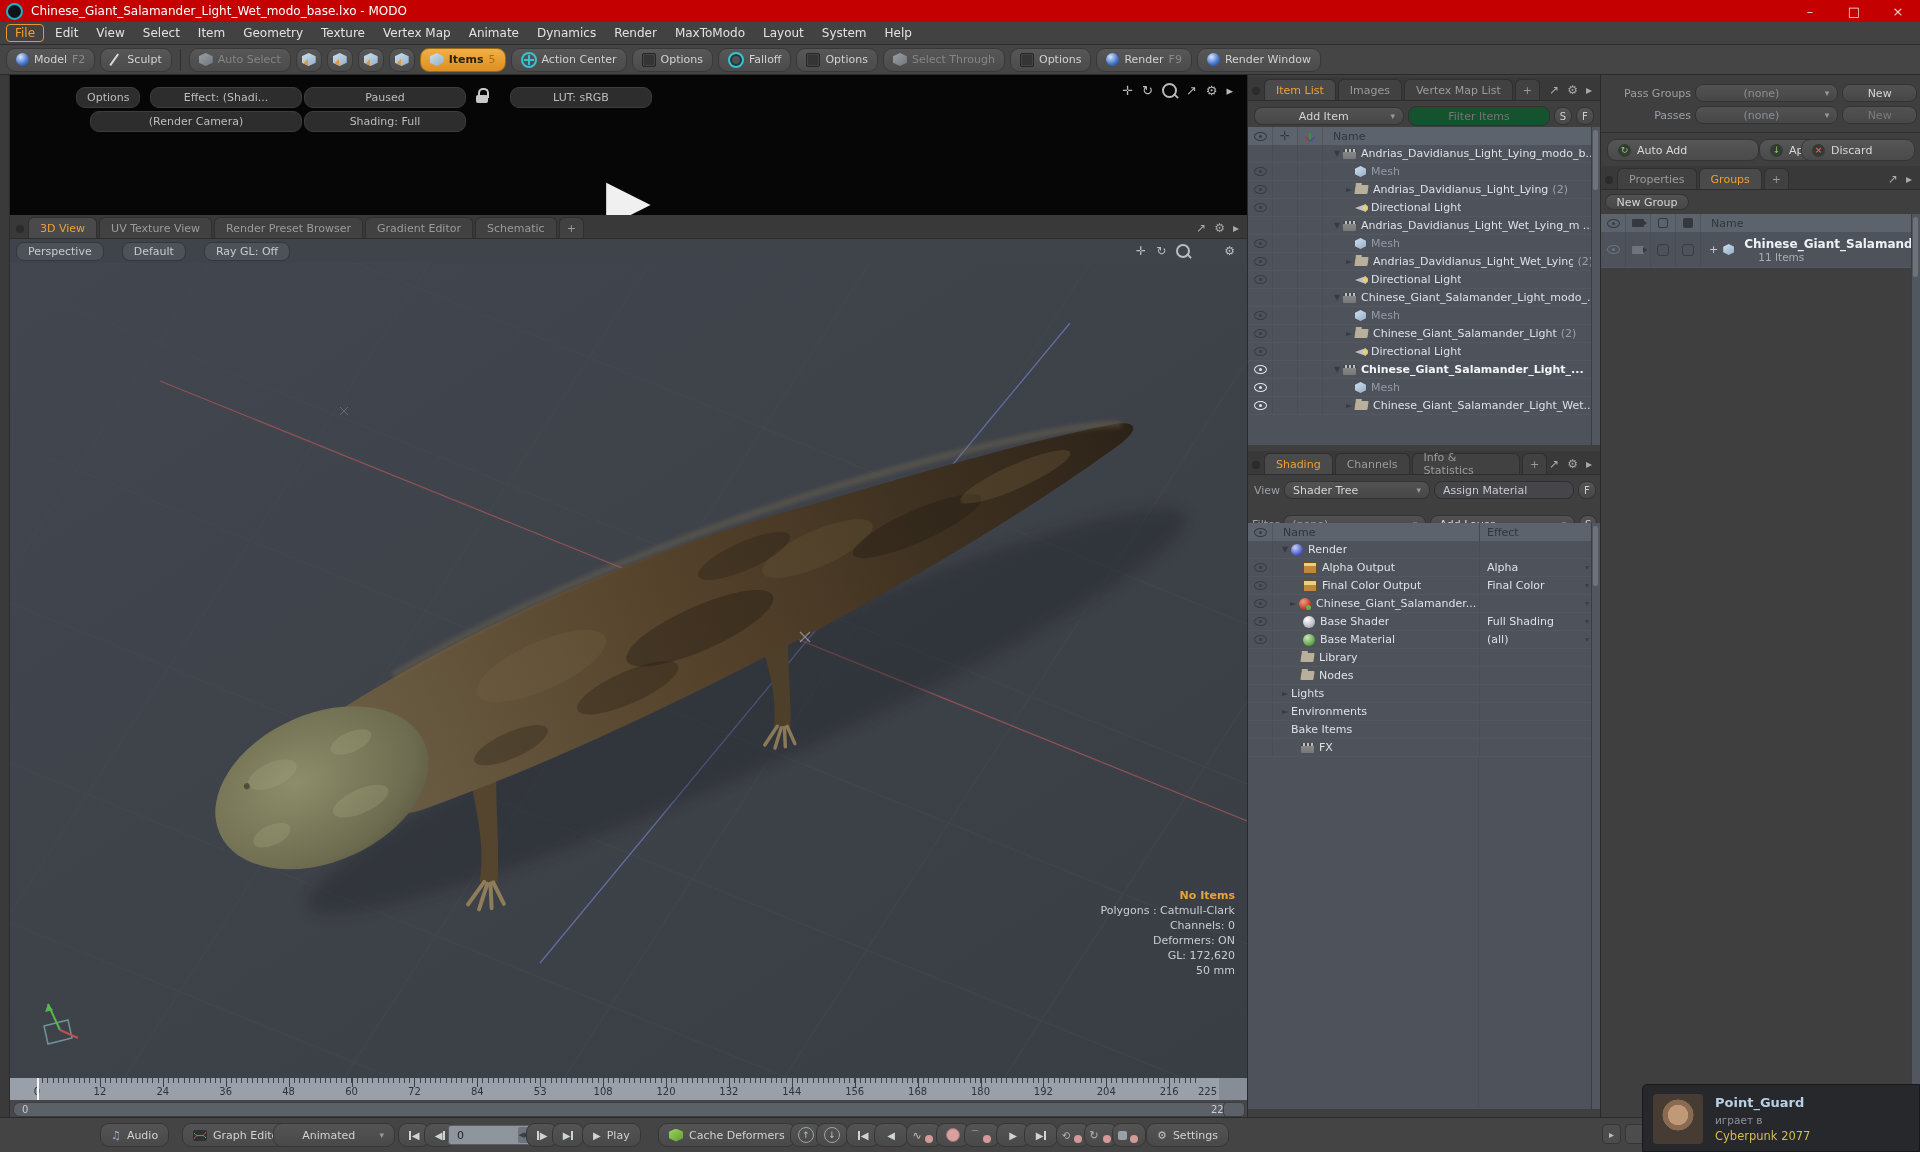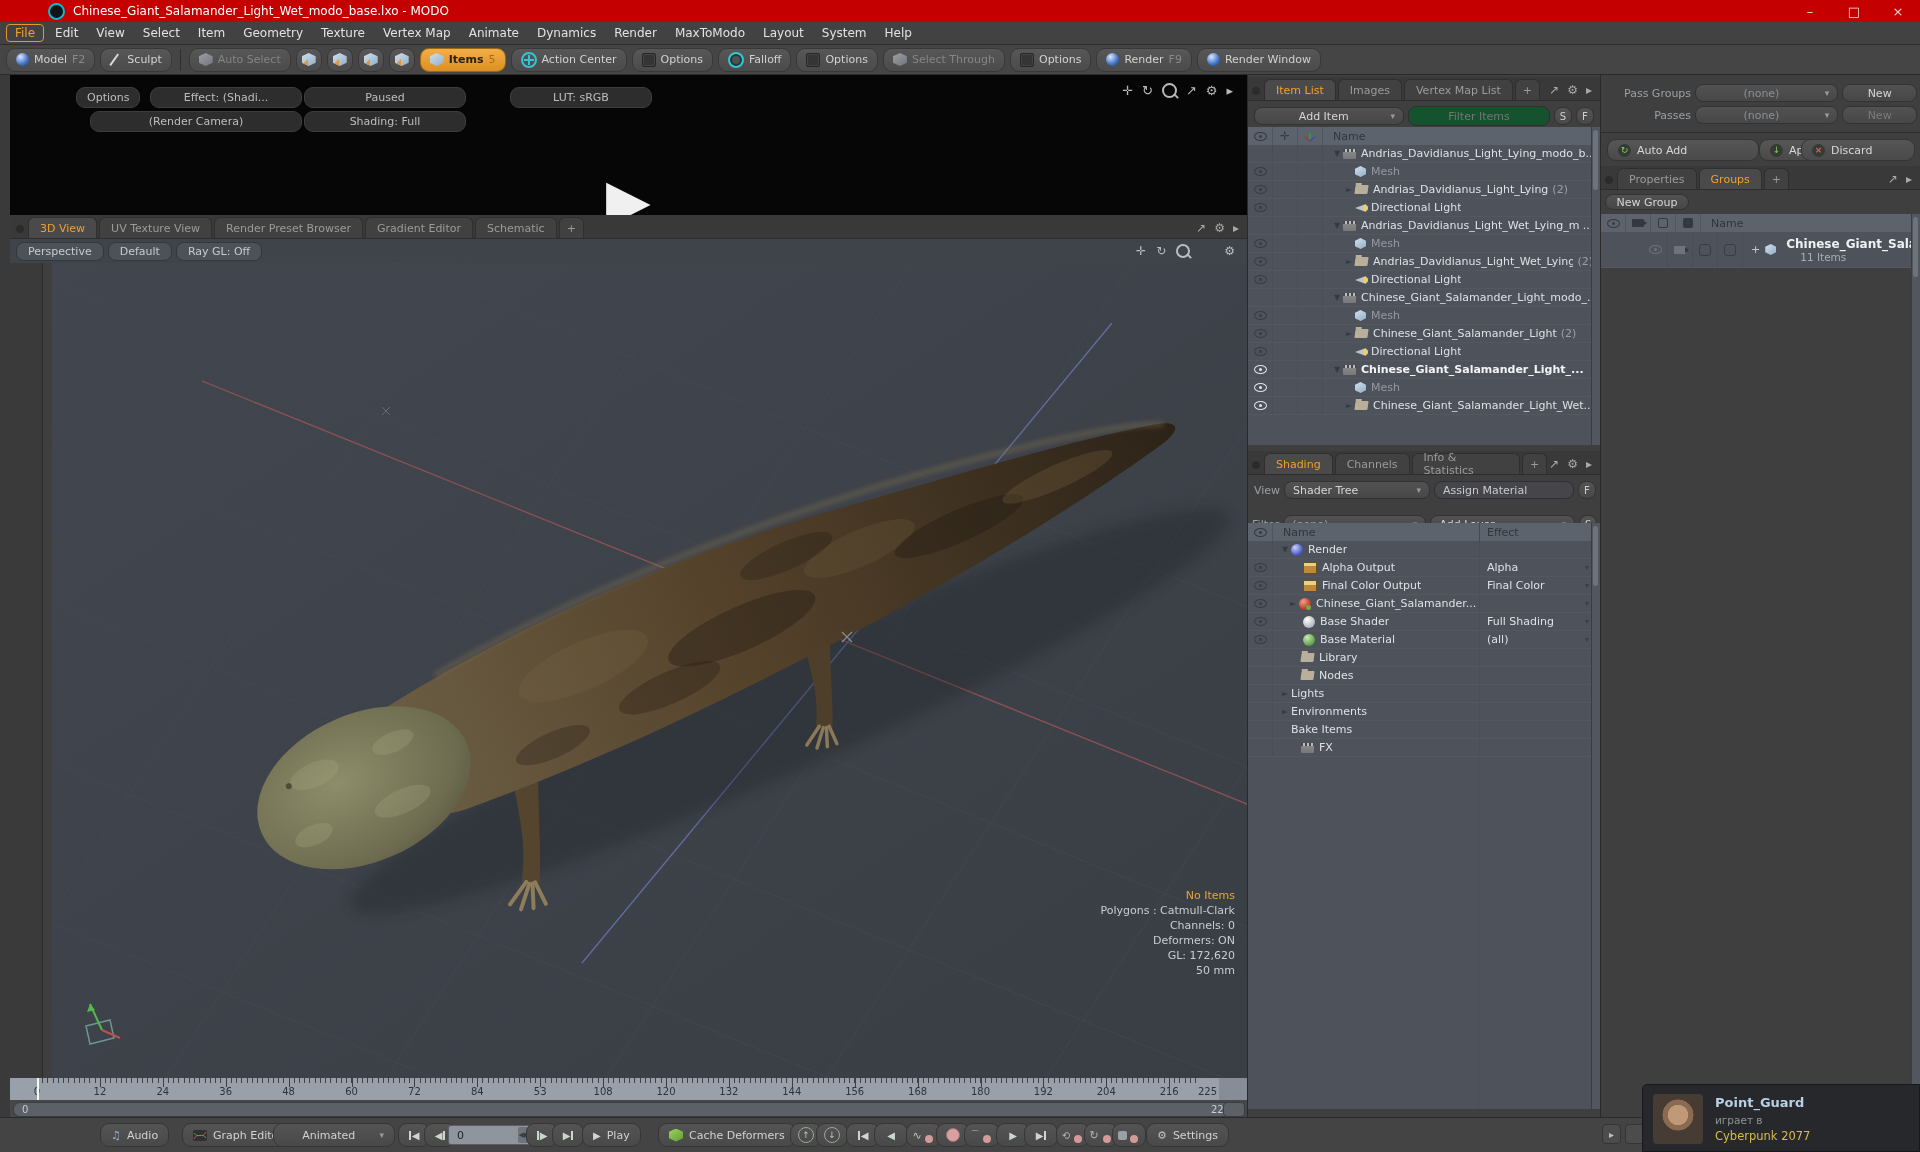--- a/index.html
+++ b/index.html
@@ -1,19 +1,19 @@
 <!DOCTYPE html>
 <html><head>
 <meta charset="utf-8">
 <style>
   html,body{margin:0;padding:0;background:#222;}
   #app{position:relative;width:1920px;height:1152px;overflow:hidden;
        font-family:"DejaVu Sans","Liberation Sans",sans-serif;font-size:11px;color:#cfcfcf;
        background:#3f3f3f;user-select:none;}
-  .abs{position:absolute;box-sizing:border-box;padding-left:42px;}
+  .abs{position:absolute;box-sizing:border-box;}
   
   .titlebar{left:0;top:0;width:1920px;height:22px;background:#c40000;display:flex;align-items:center;}
   .applogo{width:13px;height:13px;border-radius:50%;background:#101418;border:2px solid #19b6c8;margin:0 8px 0 6px;}
   .titletext{color:#fff;font-size:12px;}
   .winbtns{margin-left:auto;display:flex;align-items:center;height:100%;}
   .winbtn{width:44px;height:100%;display:flex;align-items:center;justify-content:center;color:#f2d8d8;font-size:13px;}
   
   .menubar{left:0;top:22px;width:1920px;height:23px;background:#424242;border-bottom:1px solid #2c2c2c;display:flex;align-items:center;padding-left:6px;}
   .menuitem{padding:2px 9px;color:#e2e2e2;font-size:12px;}
   .menuitem.file-active{color:#f0a030;border:1px solid #e8962e;border-radius:4px;padding:1px 8px;margin-right:2px;}
@@ -47,26 +47,26 @@
   .lock::before{content:"";position:absolute;left:2px;top:0;width:7px;height:8px;border:2px solid #c8c8c8;border-bottom:none;border-radius:5px 5px 0 0;}
   .lock::after{content:"";position:absolute;left:0;top:7px;width:12px;height:8px;background:#c8c8c8;border-radius:2px;}
   
   .vtabs{left:10px;top:215px;width:1237px;height:24px;background:#393939;border-bottom:1px solid #2d2d2d;display:flex;align-items:flex-end;padding-left:4px;}
   .tab{height:20px;display:flex;align-items:center;padding:0 11px;color:#9b9b9b;background:#414141;border:1px solid #2f2f2f;border-bottom:none;border-radius:6px 6px 0 0;margin-right:2px;font-size:11px;}
   .tab.active{background:#4a4a4a;color:#f0a030;}
   .tab.plus{padding:0 7px;}
   .tabicons{margin-left:auto;display:flex;gap:8px;align-items:center;color:#aaa;padding:0 8px 3px 0;font-size:12px;}
   .tabdot{width:8px;height:8px;border-radius:50%;background:#2b2b2b;margin:0 4px 5px 2px;}
   
-  .vheader{left:10px;top:239px;width:1237px;height:24px;background:#3f434a;display:flex;align-items:center;padding-left:6px;gap:4px;}
+  .vheader{left:10px;top:239px;width:1237px;height:24px;background:#3f434a;display:flex;align-items:center;padding-left:6px;gap:18px;}
   .pill{height:17px;display:flex;align-items:center;background:#4d5158;border:1px solid #34373d;border-radius:8px;color:#c6cad0;padding:0 11px;}
   .vhicons{margin-left:auto;display:flex;gap:10px;color:#b9bec6;font-size:12px;align-items:center;padding-right:12px;}
   .canvas{left:10px;top:263px;width:1237px;height:815px;overflow:hidden;}
   .stats{position:absolute;right:12px;bottom:100px;text-align:right;line-height:15px;color:#c9cdd3;font-size:11px;}
-  .stats .first{color:#e8a33c;}
+  .stats .first{color:#e8a33c;font-weight:bold;}
   
   .ruler{left:10px;top:1078px;width:1237px;height:22px;background:#99a0aa;overflow:hidden;}
   .minorticks{position:absolute;left:27px;top:0;width:1160px;height:5px;
      background:repeating-linear-gradient(90deg,#3e434b 0,#3e434b 1px,transparent 1px,transparent 5.24px);}
   .tick{position:absolute;top:0;width:1px;}
   .tick::before{content:"";position:absolute;left:0;top:0;width:1px;height:9px;background:#3a3f46;}
   .tick span{position:absolute;top:8px;left:0;transform:translateX(-50%);font-size:10px;color:#2e323a;}
   .endlabel{position:absolute;right:30px;top:8px;font-size:10px;color:#2e323a;}
   .playhead{position:absolute;left:27px;top:0;width:2px;height:22px;background:#f4f6f8;}
   .rulerend{position:absolute;right:0;top:0;width:28px;height:22px;background:#868d97;}

